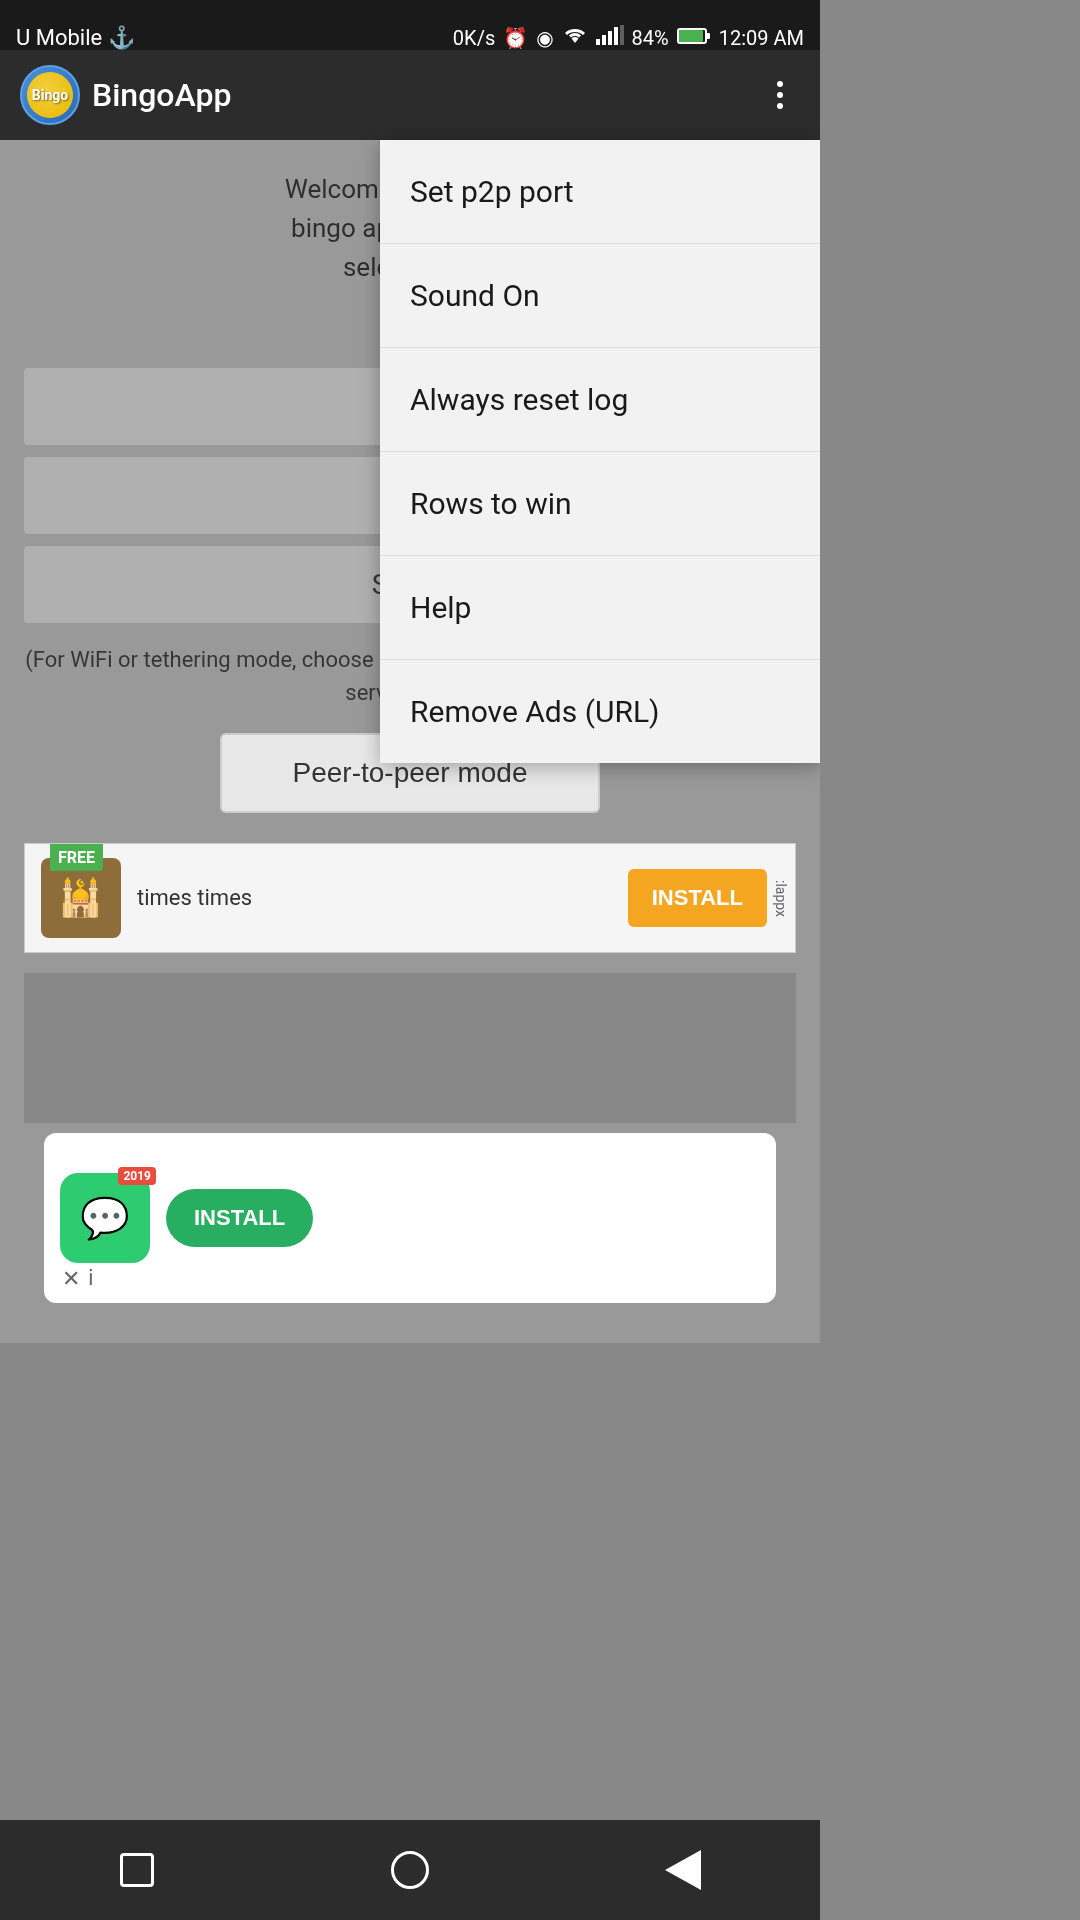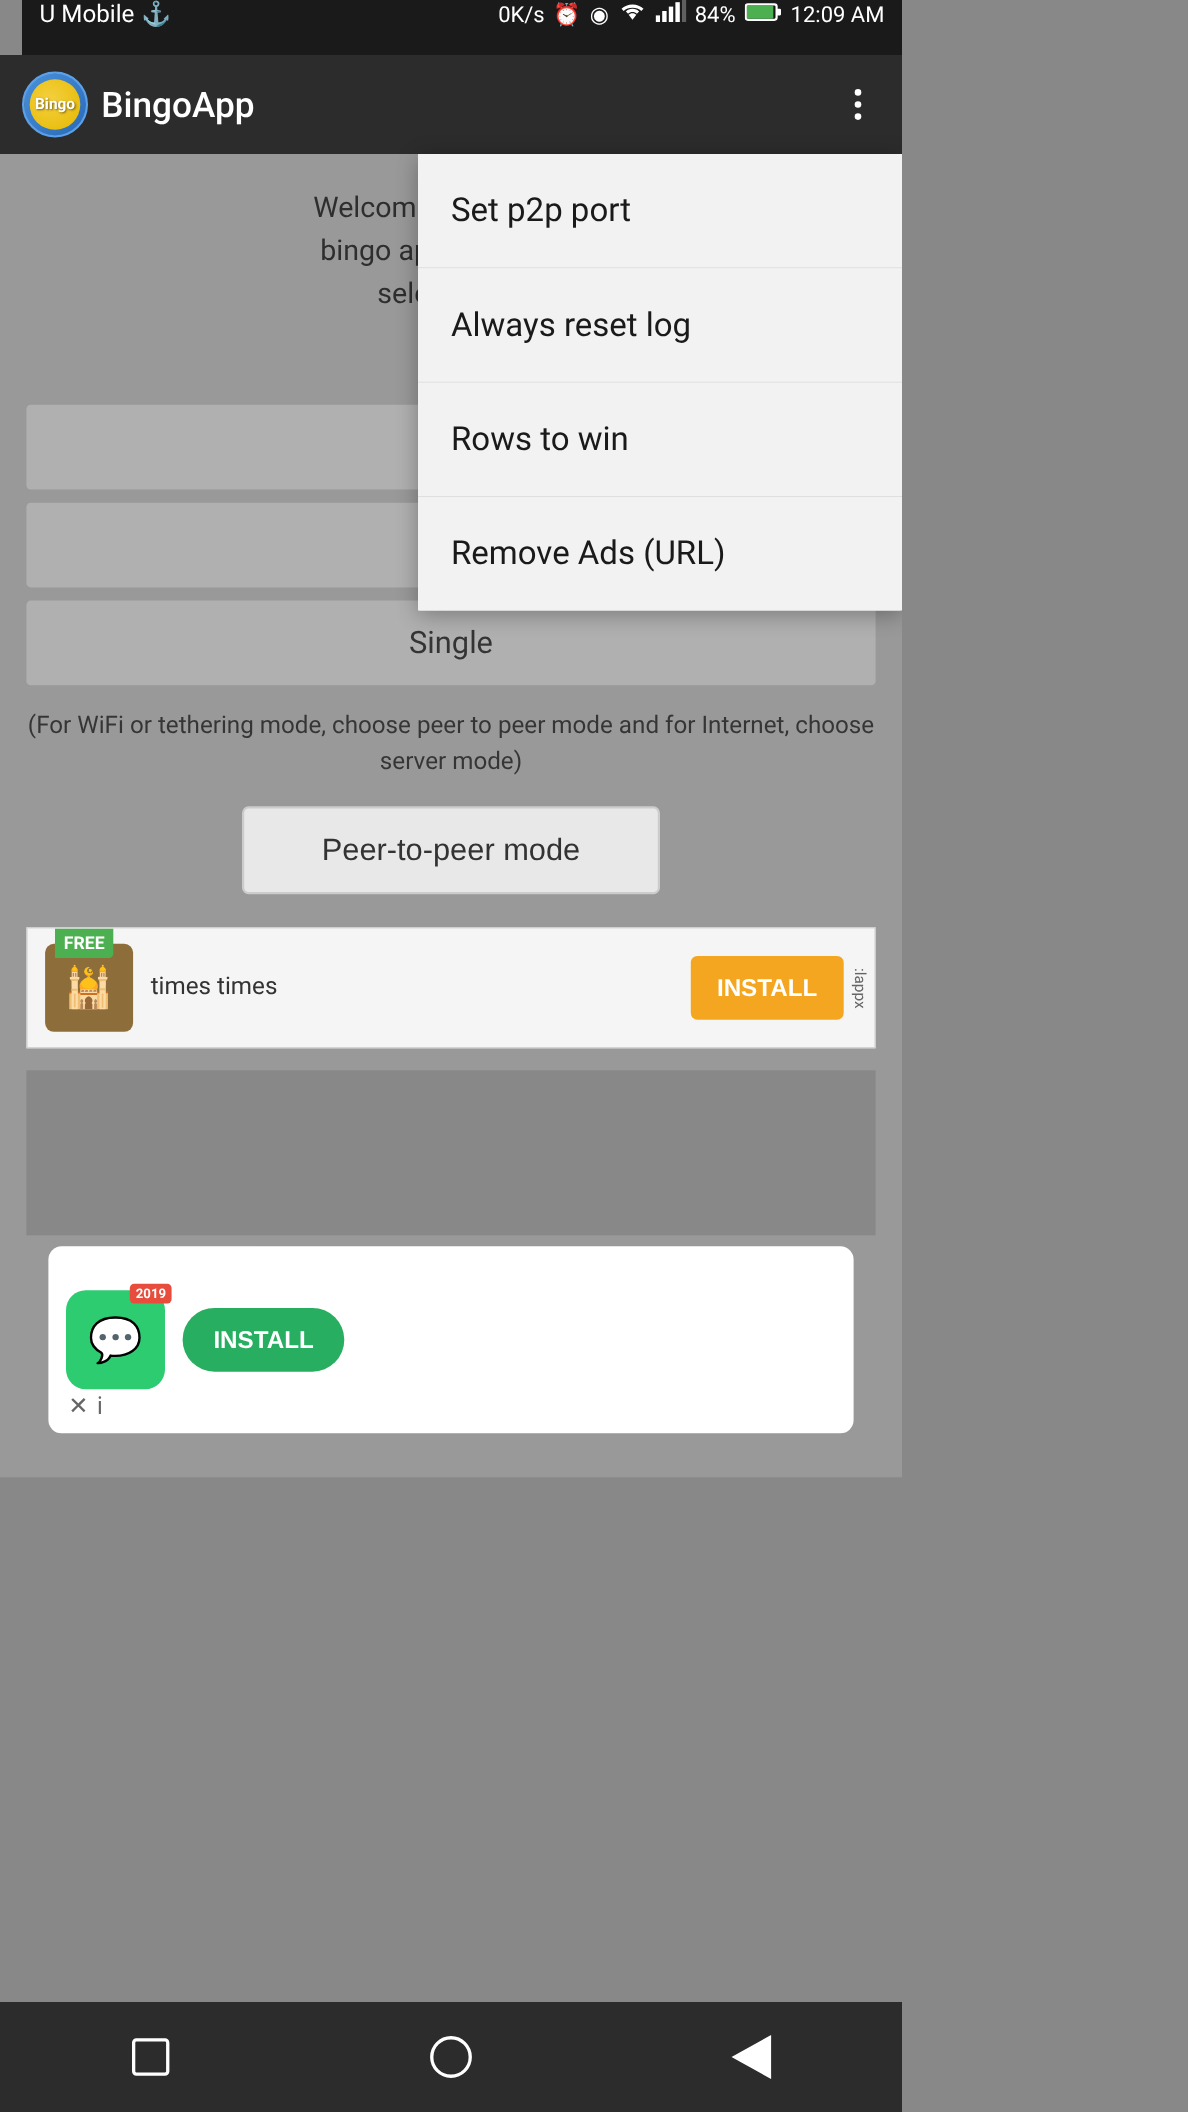--- a/index.html
+++ b/index.html
@@ -15,26 +15,25 @@
       font-family: 'Roboto', Arial, sans-serif;
       position: relative;
       overflow: hidden;
     }
 
     
     .status-bar {
       background: #1a1a1a;
       height: 50px;
       display: flex;
-      align-items: flex-start;
+      align-items: flex-end;
       justify-content: space-between;
       padding: 0 16px;
       color: white;
       font-size: 22px;
-      margin-left: 20px;
     }
 
     .status-bar-left {
       display: flex;
       align-items: center;
       gap: 6px;
     }
 
     .status-bar-right {
       display: flex;
@@ -478,22 +477,24 @@
       💬
       <span class="ad-year-badge">2019</span>
     </div>
     <button class="ad-install-btn-2">INSTALL</button>
     <span class="ad-close-2">✕</span>
     <span class="ad-info-2">ℹ</span>
   </div>
 
   <div class="dropdown-menu" style="top: 0; right: 0;">
     <div class="menu-item">Set p2p port</div>
+    <div class="menu-item">Sound On</div>
     <div class="menu-item">Always reset log</div>
     <div class="menu-item">Rows to win</div>
+    <div class="menu-item">Help</div>
     <div class="menu-item">Remove Ads (URL)</div>
   </div>
 </div>
 
 <div class="nav-bar">
   <div class="nav-btn">
     <div class="nav-square"></div>
   </div>
   <div class="nav-btn">
     <div class="nav-circle"></div>

